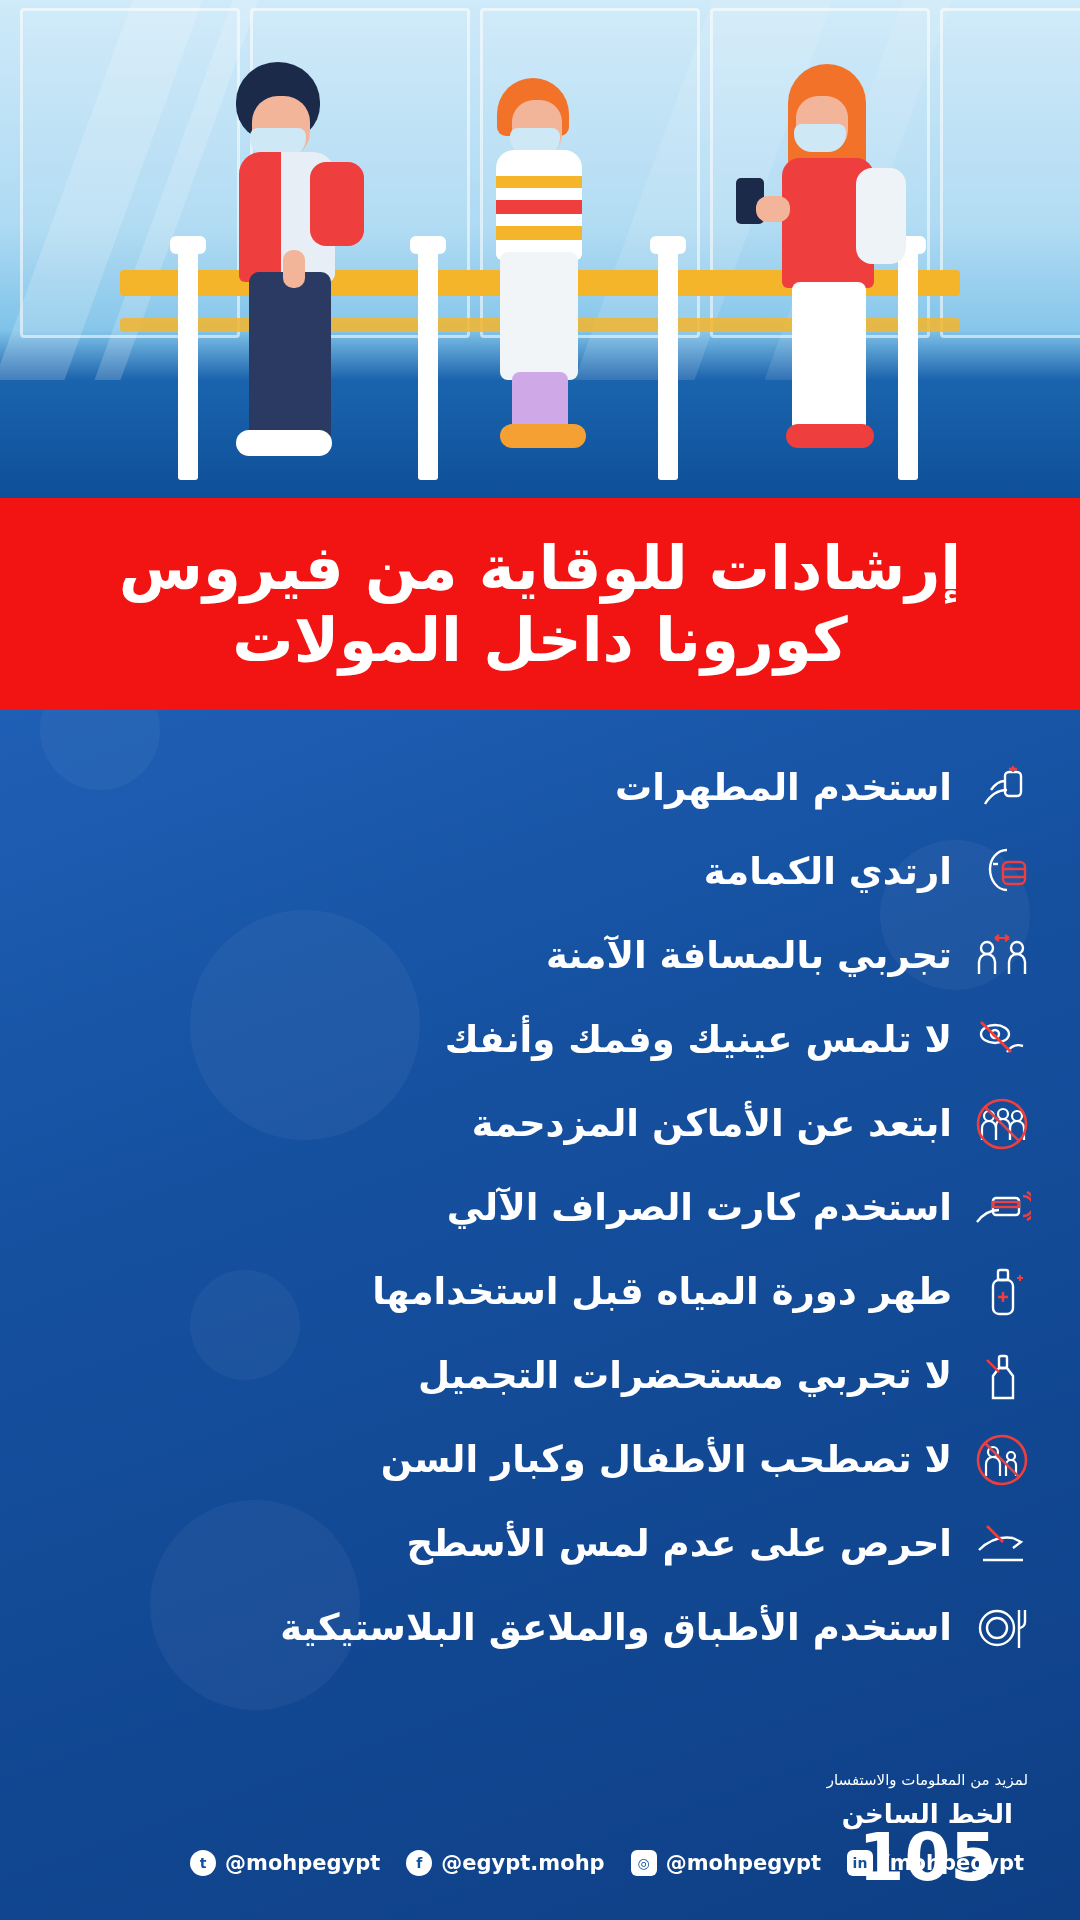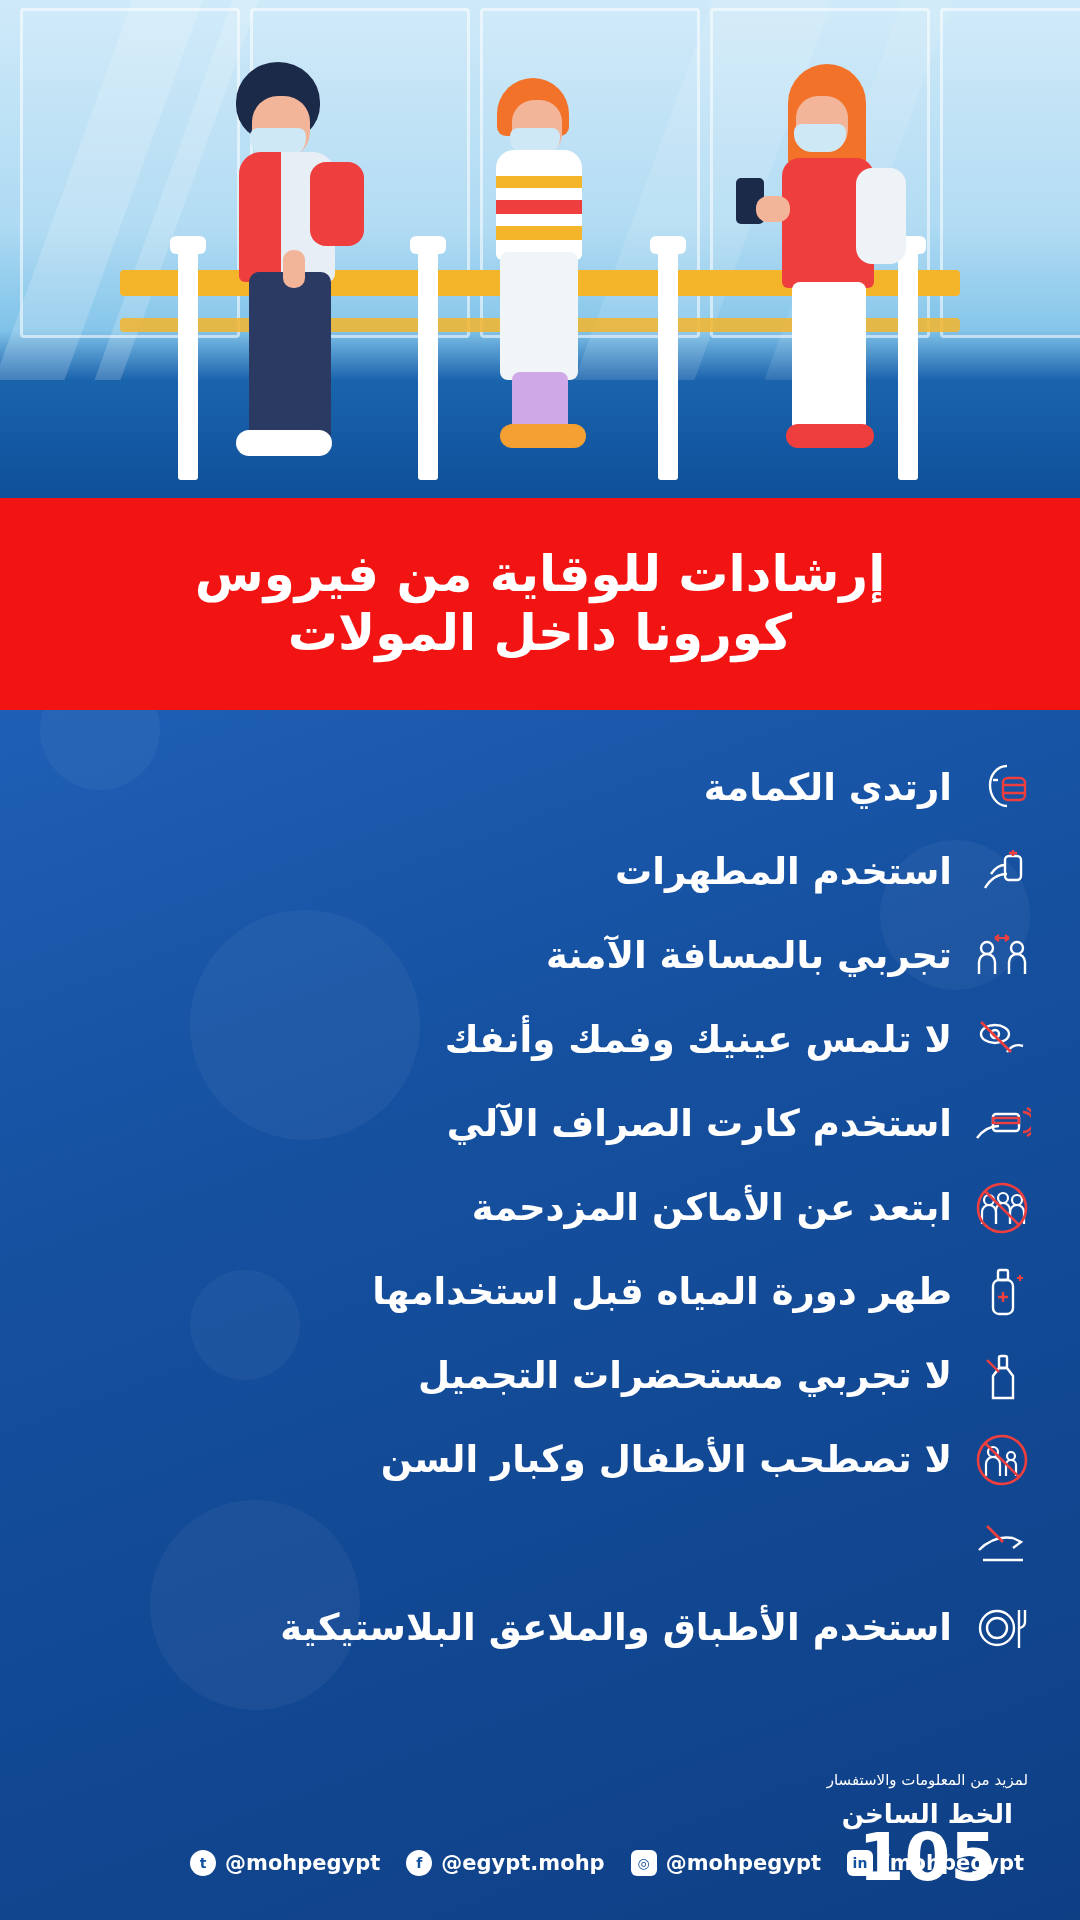--- a/index.html
+++ b/index.html
@@ -66,21 +66,21 @@
   .title-band {
     position: absolute; top: 498px; left: 0;
     width: 1080px; height: 212px;
     background: #f21313;
     display: flex; flex-direction: column;
     align-items: center; justify-content: center;
     gap: 2px;
   }
   .title-line {
     color: #ffffff;
-    font-size: 50px;
+    font-size: 61px;
     font-weight: bold;
     letter-spacing: 0px;
     line-height: 1.15;
     text-align: right;
     direction: rtl;
   }
 
   
   .logo {
     position: absolute; top: 44px; right: 930px; 
@@ -261,46 +261,46 @@
     <div class="virus" style="left:150px; top:790px; width:210px; height:210px;"></div>
     <div class="virus" style="left:880px; top:130px; width:150px; height:150px;"></div>
   </div>
 
   <div class="list">
 
     <div class="row">
       <span class="icon">
         <svg width="58" height="56" viewBox="0 0 58 56">
             <g fill="none" stroke="#ffffff" stroke-width="2.4">
+          <path d="M12 44c6-10 14-14 22-14"></path>
+              <path d="M18 30c4-6 9-9 14-9"></path>
+              <rect x="32" y="12" width="16" height="24" rx="4"></rect>
+            </g>
+          <g fill="none" stroke="#ef3e3e" stroke-width="2.4">
+              <path d="M40 6v6M36 9h8"></path>
+            </g>
+          </svg>
+      </span>
+      <span class="txt">استخدم المطهرات</span>
+    </div>
+
+    <div class="row">
+      <span class="icon">
+        <svg width="58" height="56" viewBox="0 0 58 56">
+            <g fill="none" stroke="#ffffff" stroke-width="2.4">
           <path d="M34 6c-10 0-17 9-17 19 0 11 7 21 17 21"></path>
               <path d="M25 20h-5"></path>
             </g>
           <g fill="none" stroke="#ef3e3e" stroke-width="2.4">
               <rect x="30" y="18" width="22" height="22" rx="5"></rect>
               <path d="M30 25h22M30 33h22"></path>
             </g>
         </svg>
       </span>
       <span class="txt">ارتدي الكمامة</span>
-    </div>
-
-    <div class="row">
-      <span class="icon">
-        <svg width="58" height="56" viewBox="0 0 58 56">
-            <g fill="none" stroke="#ffffff" stroke-width="2.4">
-          <path d="M12 44c6-10 14-14 22-14"></path>
-              <path d="M18 30c4-6 9-9 14-9"></path>
-              <rect x="32" y="12" width="16" height="24" rx="4"></rect>
-            </g>
-          <g fill="none" stroke="#ef3e3e" stroke-width="2.4">
-              <path d="M40 6v6M36 9h8"></path>
-            </g>
-          </svg>
-      </span>
-      <span class="txt">استخدم المطهرات</span>
     </div>
 
     <div class="row">
       <span class="icon">
         <svg width="58" height="56" viewBox="0 0 58 56">
             <g fill="none" stroke="#ffffff" stroke-width="2.4">
           <circle cx="14" cy="20" r="6"></circle>
               <path d="M6 46v-12a8 8 0 0116 0v12"></path>
           <circle cx="44" cy="20" r="6"></circle>
               <path d="M36 46v-12a8 8 0 0116 0v12"></path>
@@ -322,36 +322,20 @@
           <path d="M34 40c4-6 10-8 16-6"></path>
             </g>
           <g fill="none" stroke="#ef3e3e" stroke-width="2.6">
               <path d="M8 10l30 30"></path>
             </g>
           </svg>
       </span>
       <span class="txt">لا تلمس عينيك وفمك وأنفك</span>
     </div>
 
-
-    <div class="row">
-      <span class="icon">
-        <svg width="58" height="56" viewBox="0 0 58 56">
-            <g fill="none" stroke="#ffffff" stroke-width="2.4">
-          <path d="M4 42c6-8 14-12 22-12"></path>
-              <rect x="20" y="18" width="26" height="17" rx="3"></rect>
-            </g>
-          <g fill="none" stroke="#ef3e3e" stroke-width="2.4">
-              <rect x="20" y="22" width="26" height="5"></rect>
-          <path d="M50 16a10 10 0 010 20M54 12a16 16 0 010 28"></path>
-            </g>
-          </svg>
-      </span>
-      <span class="txt">استخدم كارت الصراف الآلي</span>
-    </div>
 
     <div class="row">
       <span class="icon">
         <svg width="58" height="56" viewBox="0 0 58 56">
             <g fill="none" stroke="#ffffff" stroke-width="2.2">
           <circle cx="16" cy="20" r="5"></circle>
               <path d="M9 44V32a7 7 0 0114 0v12"></path>
           <circle cx="30" cy="18" r="5"></circle>
               <path d="M23 44V30a7 7 0 0114 0v14"></path>
           <circle cx="44" cy="20" r="5"></circle>
@@ -363,20 +347,36 @@
             </g>
           </svg>
       </span>
       <span class="txt">ابتعد عن الأماكن المزدحمة</span>
     </div>
 
     <div class="row">
       <span class="icon">
         <svg width="58" height="56" viewBox="0 0 58 56">
             <g fill="none" stroke="#ffffff" stroke-width="2.4">
+          <path d="M4 42c6-8 14-12 22-12"></path>
+              <rect x="20" y="18" width="26" height="17" rx="3"></rect>
+            </g>
+          <g fill="none" stroke="#ef3e3e" stroke-width="2.4">
+              <rect x="20" y="22" width="26" height="5"></rect>
+          <path d="M50 16a10 10 0 010 20M54 12a16 16 0 010 28"></path>
+            </g>
+          </svg>
+      </span>
+      <span class="txt">استخدم كارت الصراف الآلي</span>
+    </div>
+
+    <div class="row">
+      <span class="icon">
+        <svg width="58" height="56" viewBox="0 0 58 56">
+            <g fill="none" stroke="#ffffff" stroke-width="2.4">
           <rect x="20" y="16" width="20" height="34" rx="6"></rect>
               <rect x="25" y="6" width="10" height="10" rx="2"></rect>
             </g>
           <g fill="none" stroke="#ef3e3e" stroke-width="2.4">
               <path d="M30 28v10M25 33h10"></path>
             </g>
           <g fill="none" stroke="#ef3e3e" stroke-width="2">
               <path d="M44 14h6M47 11v6"></path>
             </g>
           </svg>
@@ -423,20 +423,21 @@
             <g fill="none" stroke="#ffffff" stroke-width="2.4">
           <path d="M6 34c10-10 22-14 34-12"></path>
               <path d="M40 22l8 4-8 6"></path>
               <path d="M10 44h40"></path>
             </g>
           <g fill="none" stroke="#ef3e3e" stroke-width="2.6">
               <path d="M14 10l16 16"></path>
             </g>
           </svg>
       </span>
+      <span class="txt">احرص على عدم لمس الأسطح</span>
     </div>
 
     <div class="row">
       <span class="icon">
         <svg width="58" height="56" viewBox="0 0 58 56">
             <g fill="none" stroke="#ffffff" stroke-width="2.4">
           <circle cx="24" cy="28" r="17"></circle>
               <circle cx="24" cy="28" r="10"></circle>
           <path d="M46 10v16M46 26v22"></path>
               <path d="M52 10v12a6 6 0 01-6 6"></path>

